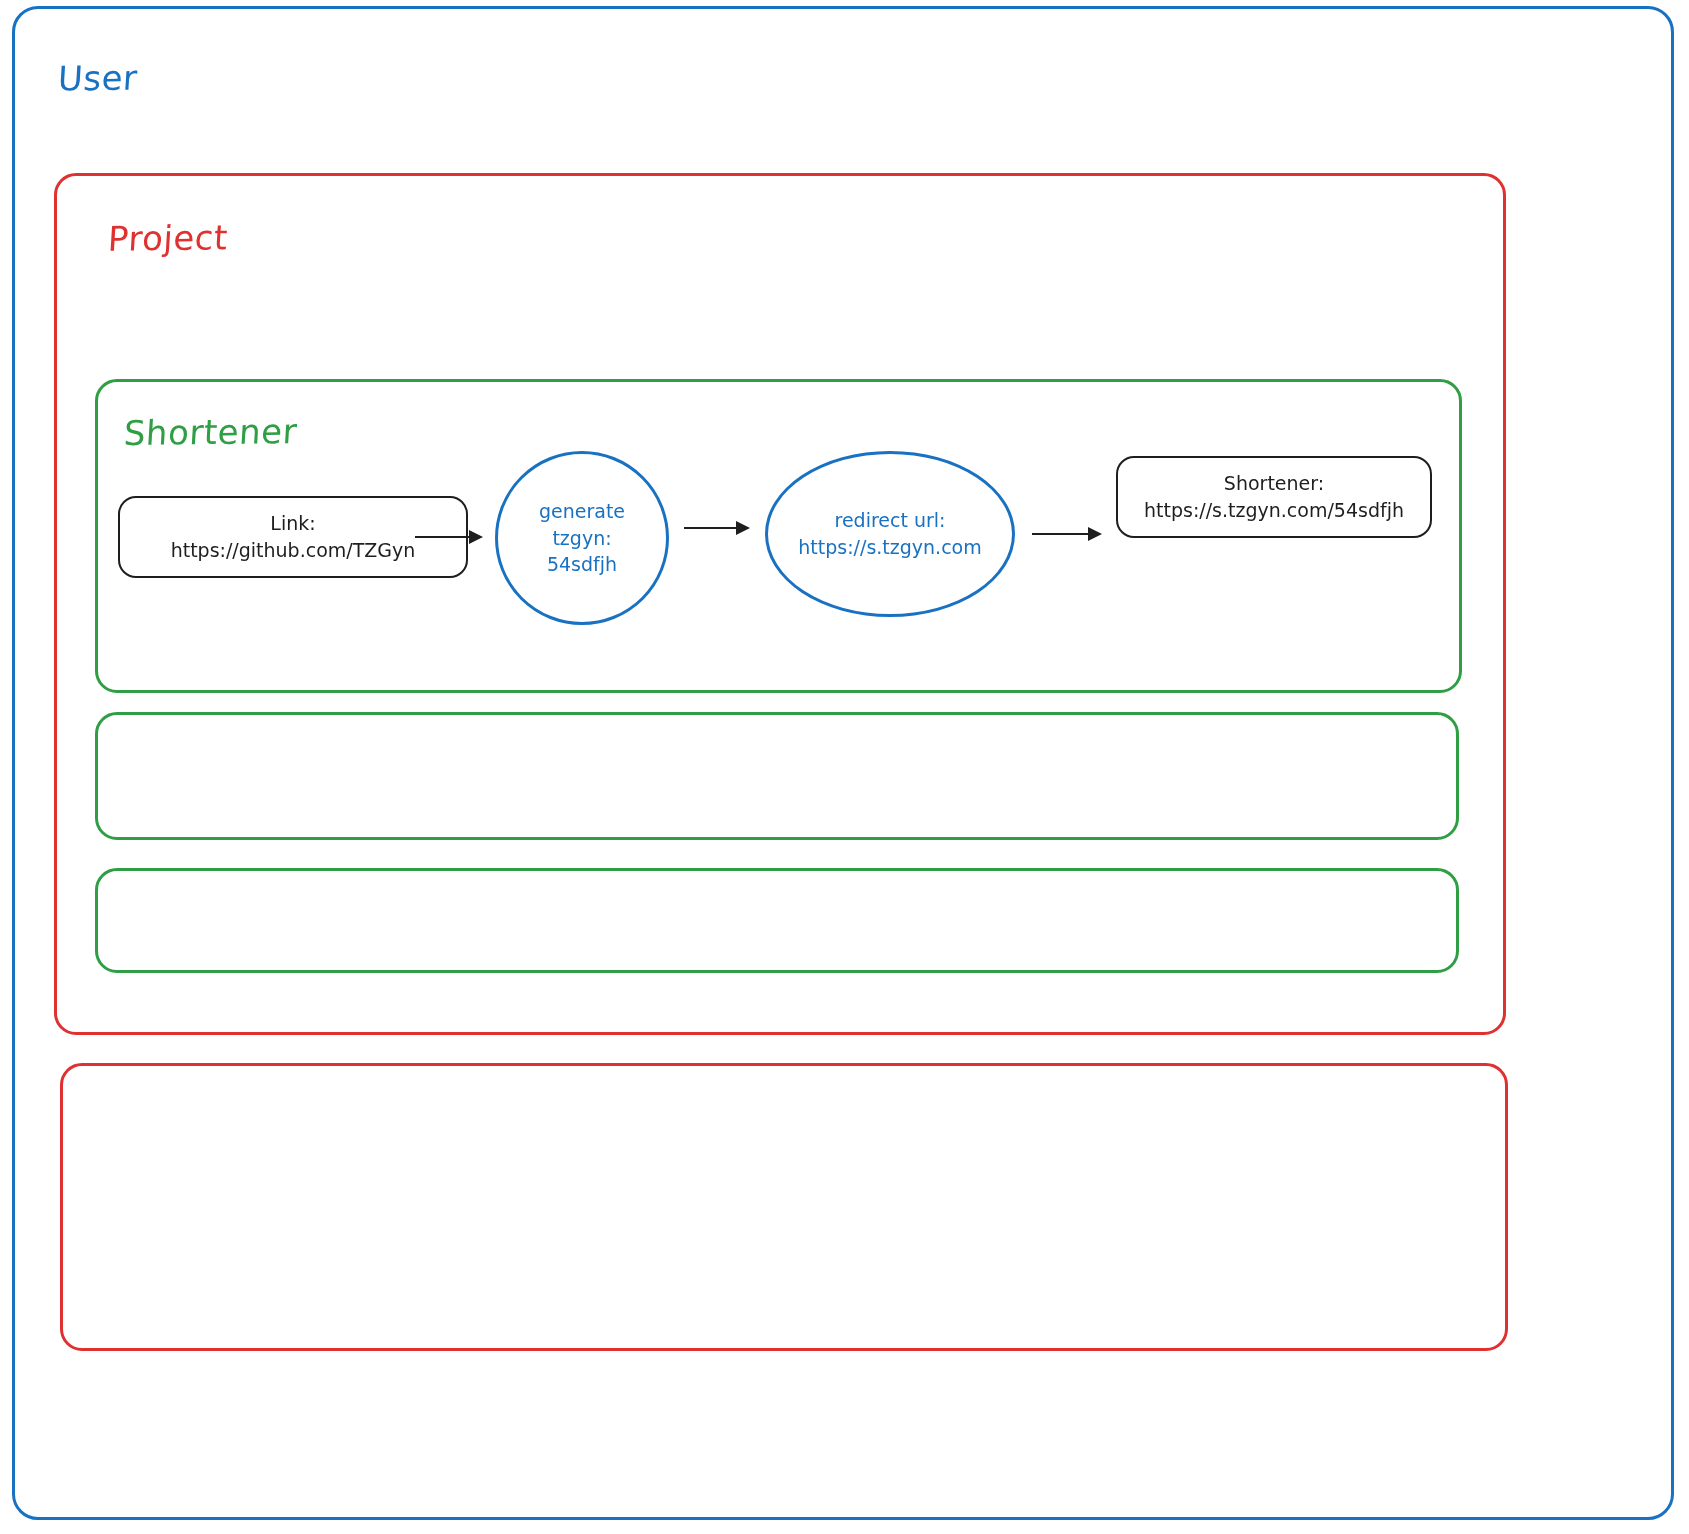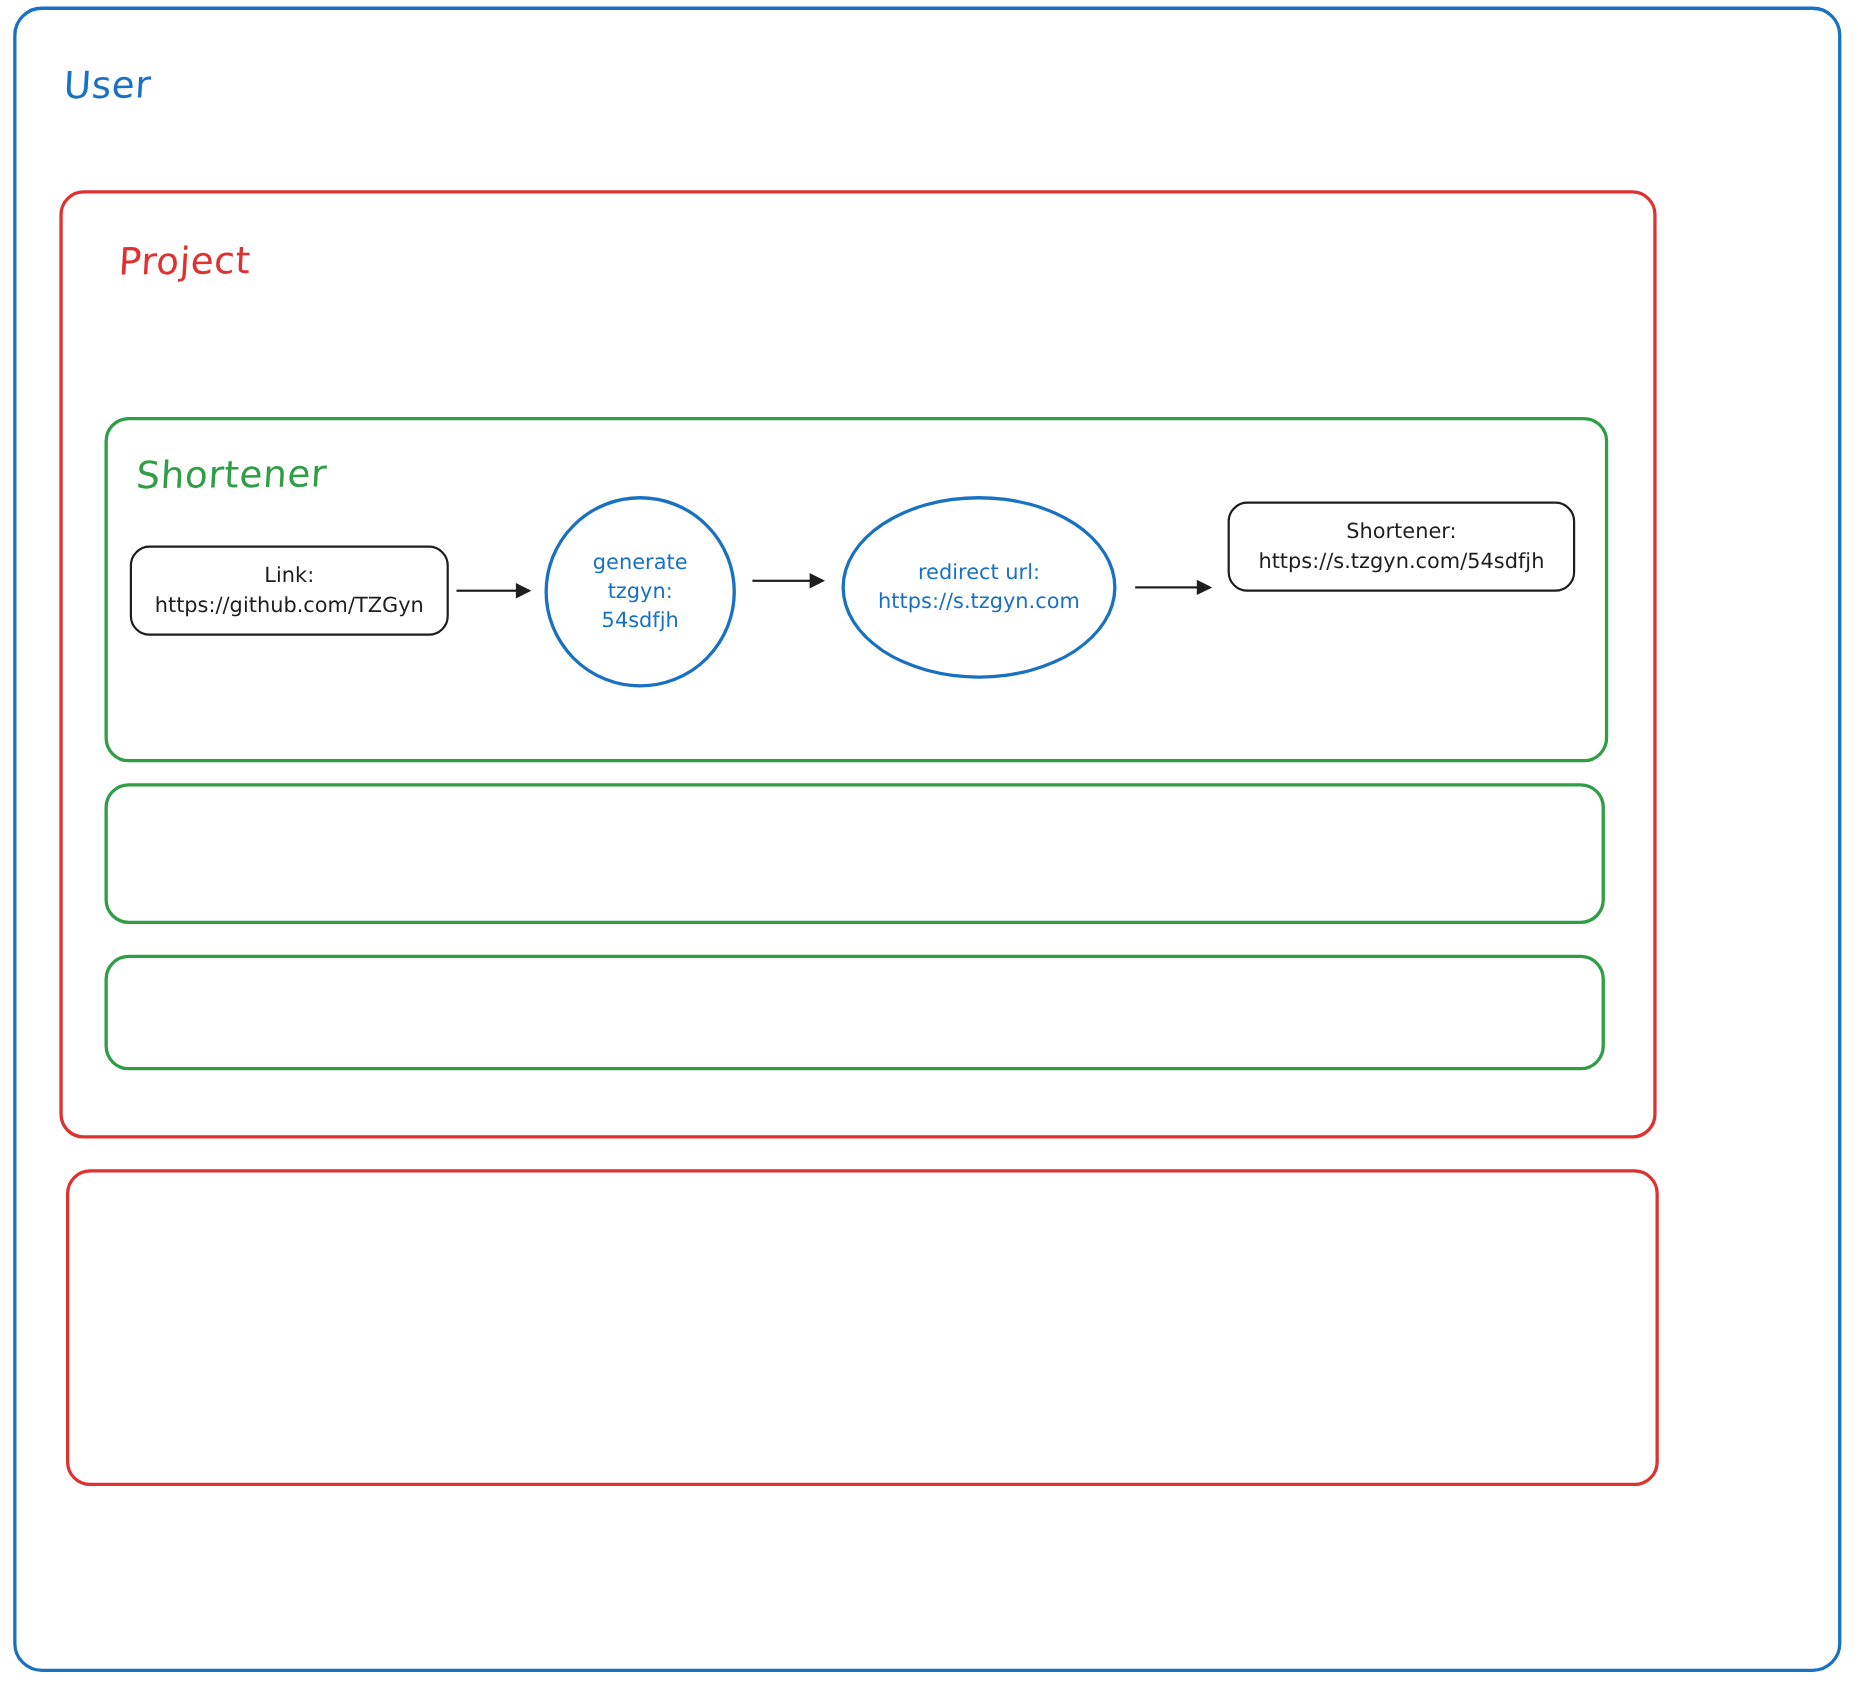--- a/index.html
+++ b/index.html
@@ -111,21 +111,21 @@
     background: transparent;
   }
   .node-rect {
     border: 2.5px solid var(--ink);
     border-radius: 18px;
     color: var(--ink);
   }
   .node-link {
     left: 118px;
     top: 496px;
-    width: 290px;
+    width: 350px;
     height: 82px;
     text-align: center;
   }
   .node-circle {
     left: 495px;
     top: 451px;
     width: 174px;
     height: 174px;
     border: 3px solid var(--blue);
     border-radius: 50%;

